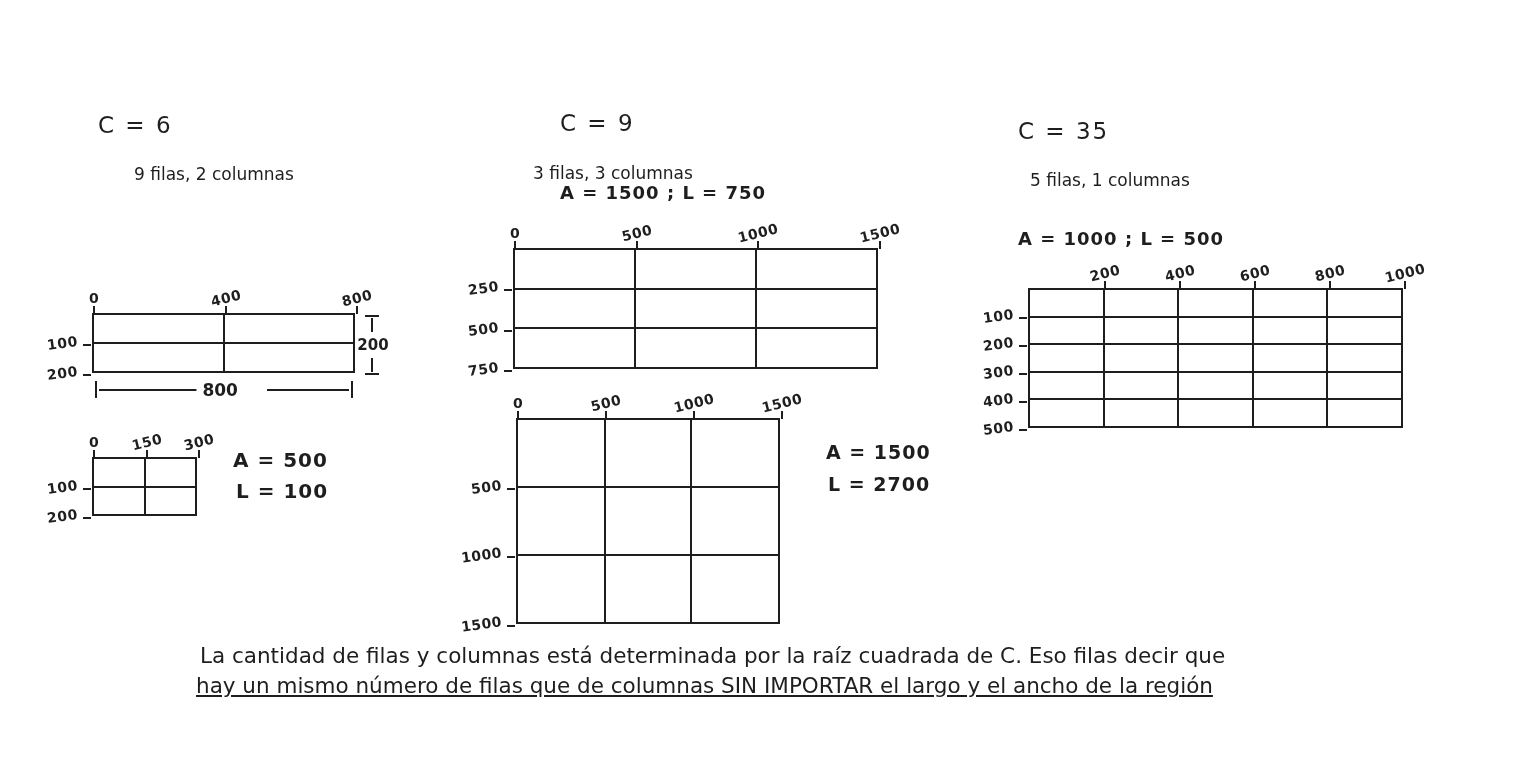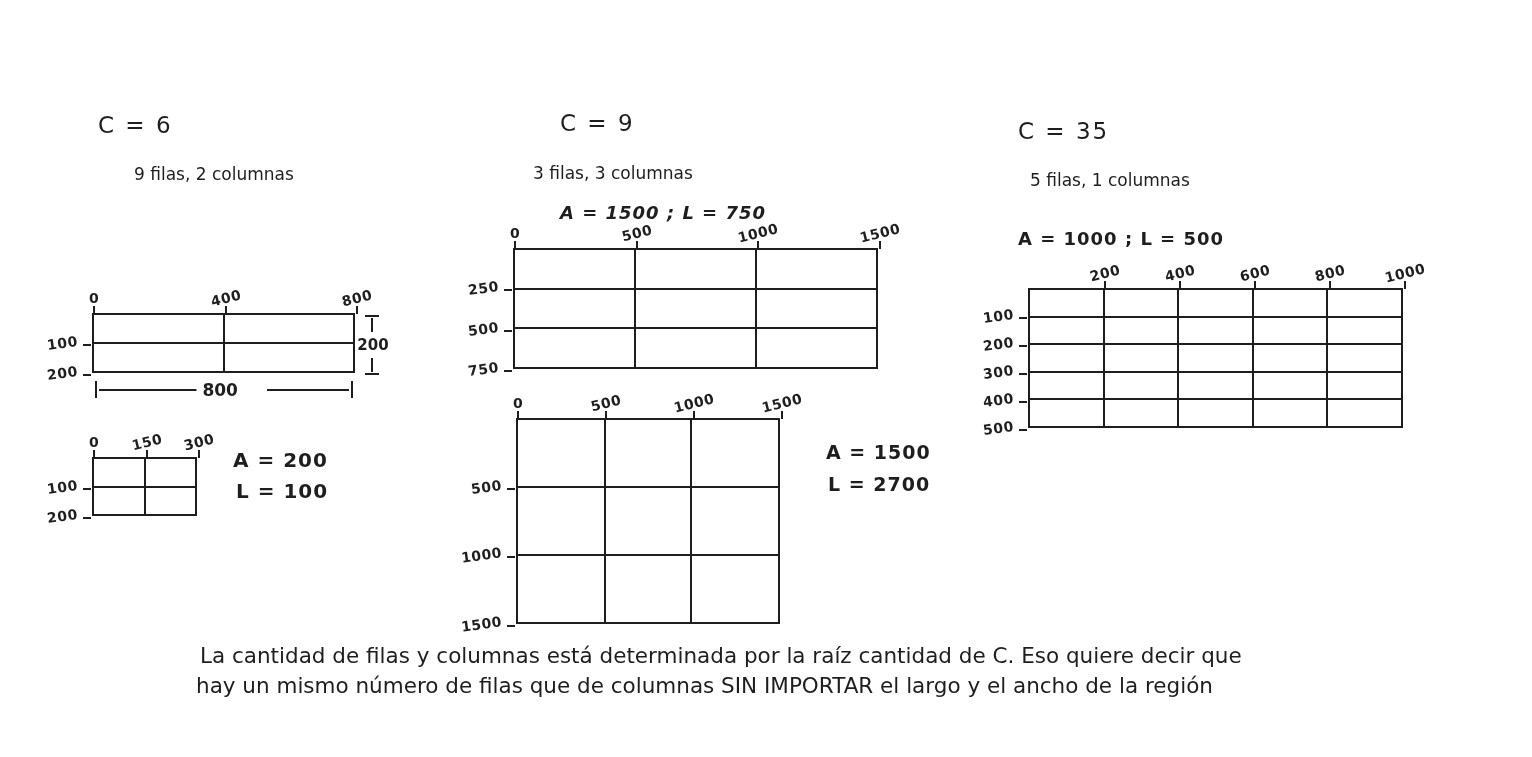--- a/index.html
+++ b/index.html
@@ -19,30 +19,30 @@
   .params     { font-weight: 700; letter-spacing: 1px; }
 
   .c4-heading  { left: 98px;   top: 112px; }
   .c4-sub      { left: 134px;  top: 164px; }
   .c4-params   { left: 95px;   top: 236px; font-size: 20px; }
   .c4s-a       { left: 233px;  top: 448px; font-size: 20px; }
   .c4s-l       { left: 236px;  top: 479px; font-size: 20px; }
 
   .c9-heading  { left: 520px;  top: 110px; margin-left: 40px; }
   .c9-sub      { left: 533px;  top: 163px; }
-  .c9-params   { left: 560px;  top: 202px; font-size: 18px; font-style: italic; }
+  .c9-params   { left: 560px;  top: 182px; font-size: 18px; }
   .c9s-a       { left: 826px;  top: 441px; font-size: 19px; }
   .c9s-l       { left: 828px;  top: 473px; font-size: 19px; }
 
   .c25-heading { left: 1018px; top: 118px; }
   .c25-sub     { left: 1030px; top: 170px; }
   .c25-params  { left: 1018px; top: 228px; font-size: 18px; }
 
   .footer-1 { left: 200px; top: 643px; font-size: 21.5px; }
-  .footer-2 { left: 196px; top: 673px; font-size: 21.5px; }
+  .footer-2 { left: 196px; top: 673px; font-size: 21.5px; text-decoration: underline; }
 
   
   .grid { position: absolute; border: 2px solid var(--ink); }
   .grid .vline { position: absolute; top: 0; bottom: 0; width: 2px; background: var(--ink); transform: translateX(-1px); }
   .grid .hline { position: absolute; left: 0; right: 0; height: 2px; background: var(--ink); transform: translateY(-1px); }
   .grid .tick-top  { position: absolute; width: 2px; height: 8px; top: -9px; background: var(--ink); transform: translateX(-50%); }
   .grid .tick-left { position: absolute; width: 8px; height: 2px; left: -11px; background: var(--ink); transform: translateY(-50%); }
   .grid .tick-label { position: absolute; font-size: 14px; font-weight: 600; white-space: nowrap; letter-spacing: .5px; }
 
   
@@ -91,21 +91,21 @@
       <div class="tick-label" style="left: 0px; top: -25px; transform: translateX(-50%);">0</div>
       <div class="tick-top" style="left: 52.5px;"></div>
       <div class="tick-label" style="left: 52.5px; top: -25px; transform: translateX(-50%) rotate(-14deg);">150</div>
       <div class="tick-top" style="left: 105px;"></div>
       <div class="tick-label" style="left: 105px; top: -25px; transform: translateX(-50%) rotate(-14deg);">300</div>
       <div class="tick-left" style="top: 29.5px;"></div>
       <div class="tick-label" style="right: 117px; top: 19.5px; transform: rotate(-8deg);">100</div>
       <div class="tick-left" style="top: 59px;"></div>
       <div class="tick-label" style="right: 117px; top: 49px; transform: rotate(-8deg);">200</div>
     </div>
-  <div class="abs params c4s-a">A = 200</div>
+  <div class="abs params c4s-a">A = 500</div>
   <div class="abs params c4s-l">L = 100</div>
 
   <div class="dim" id="dim-width">
     <div class="seg end-l"></div>
     <div class="seg lin-l"></div>
     <div class="dim-label">800</div>
     <div class="seg lin-r"></div>
     <div class="seg end-r"></div>
   </div>
   <div class="dim" id="dim-height">
@@ -189,16 +189,16 @@
       <div class="tick-left" style="top: 56px;"></div>
       <div class="tick-label" style="right: 387px; top: 46px; transform: rotate(-8deg);">200</div>
       <div class="tick-left" style="top: 84px;"></div>
       <div class="tick-label" style="right: 387px; top: 74px; transform: rotate(-8deg);">300</div>
       <div class="tick-left" style="top: 112px;"></div>
       <div class="tick-label" style="right: 387px; top: 102px; transform: rotate(-8deg);">400</div>
       <div class="tick-left" style="top: 140px;"></div>
       <div class="tick-label" style="right: 387px; top: 130px; transform: rotate(-8deg);">500</div>
     </div>
 
-  <div class="abs footer-1">La cantidad de filas y columnas está determinada por la raíz cantidad de C. Eso quiere decir que</div>
+  <div class="abs footer-1">La cantidad de filas y columnas está determinada por la raíz cuadrada de C. Eso filas decir que</div>
   <div class="abs footer-2">hay un mismo número de filas que de columnas SIN IMPORTAR el largo y el ancho de la región</div>
 
 </div>
 
 </body></html>

